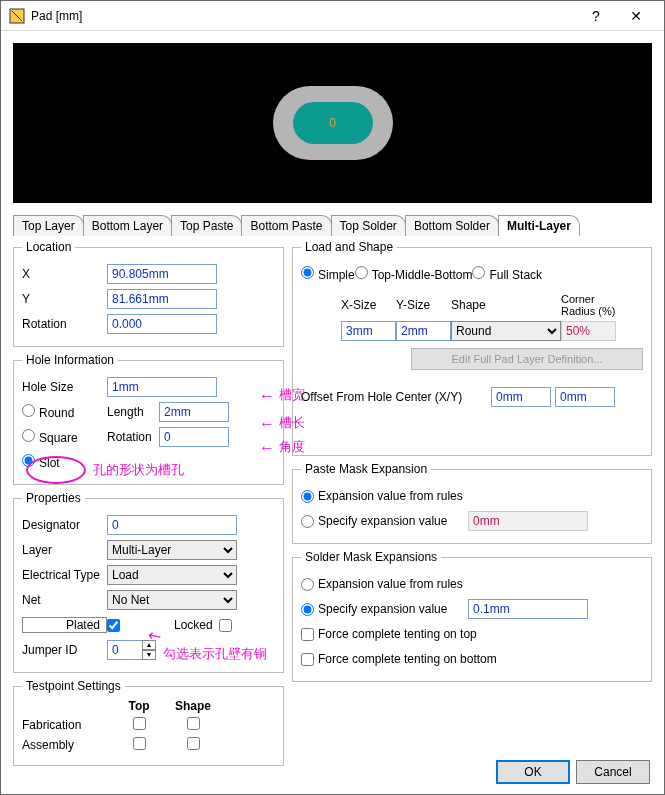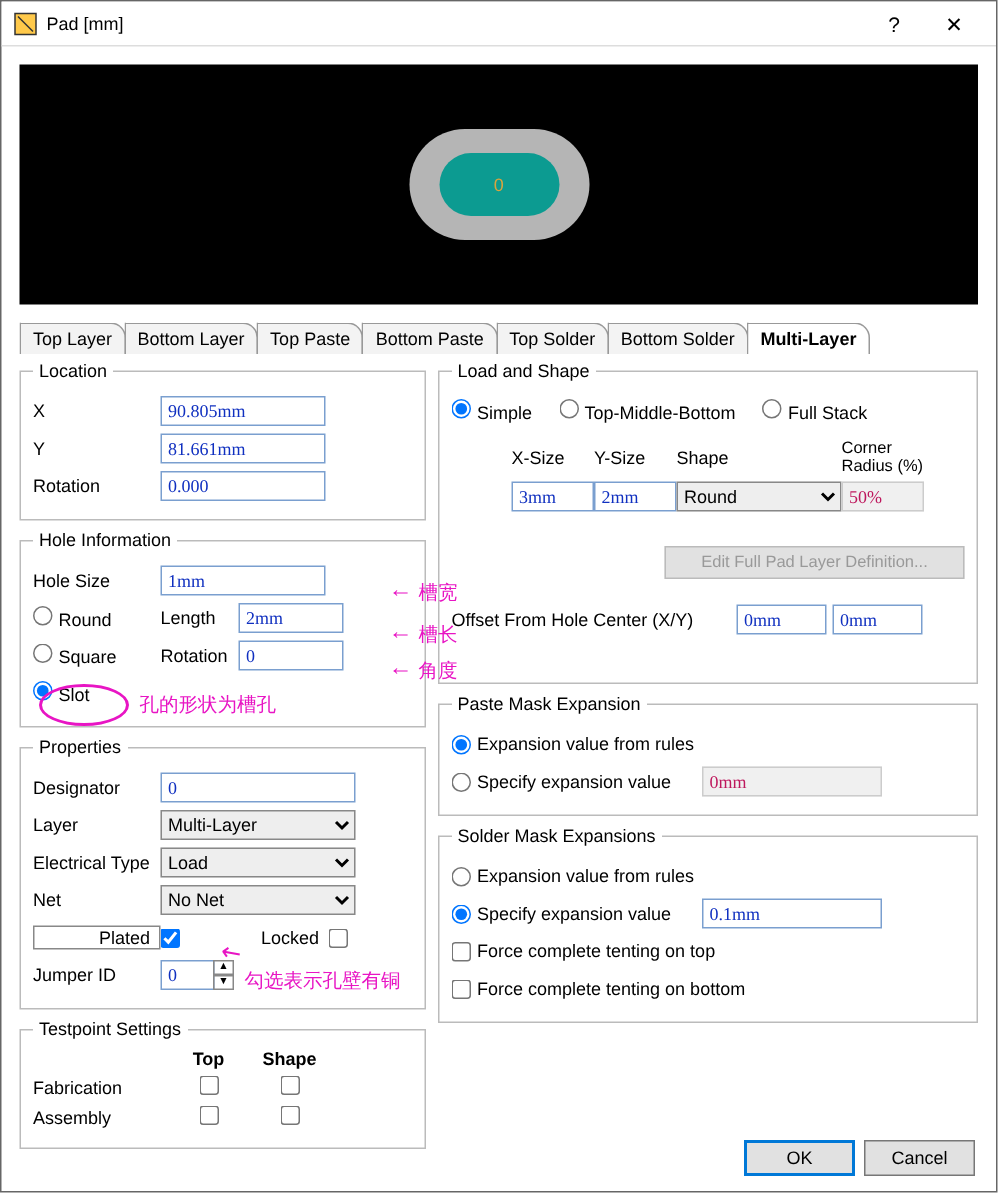--- a/index.html
+++ b/index.html
@@ -14,33 +14,33 @@
 .tabs { margin:0 12px; display:flex; font-size:11px; }
 .tab { padding:3px 8px; background:#f3f3f3; border:1px solid #999; border-bottom:none; border-radius:0 10px 0 0; margin-right:-1px; cursor:pointer; }
 .tab.active { background:#fff; font-weight:bold; position:relative; z-index:2; }
 .content { margin:4px 12px 10px 12px; display:flex; gap:8px; }
 .col-l { width:271px; }
 .col-r { flex:1; }
 fieldset { border:1px solid #bbb; padding:6px 8px 8px 8px; margin-bottom:6px; }
 legend { font-size:12px; padding:0 4px; }
 .row { display:flex; align-items:center; margin:3px 0; min-height:22px; }
 .lbl { width:85px; }
-input.text { border:1px solid #7a9fcf; height:20px; padding:1px 4px; background:#fff; color:#1030c0;font-family:Liberation Serif, serif; }
+input.text { border:1px solid #7a9fcf; height:20px; padding:1px 4px; background:#fff; color:#1030c0; }
 input.text.dis { background:#f0f0f0; color:#be185d; border-color:#ccc; }
 .w110 { width:110px; }
 .w55 { width:55px; }
 .w60 { width:60px; }
 select { border:1px solid #888; height:20px; background:#eee; width:130px; }
 .radio,.chk { margin-right:4px; }
 .annot { position:absolute; color:#e815c4; font-size:13px; pointer-events:none; }
 .circle-annot { position:absolute; border:2px solid #e815c4; border-radius:50%; pointer-events:none; }
 .btn-bar { position:absolute; bottom:10px; right:14px; display:flex; gap:6px; }
 .btn-push { width:74px; height:24px; border:1px solid #777; background:#e1e1e1; cursor:pointer; }
 .btn-push.prim { border:2px solid #0078d7; }
-.edit-full { width:200px; height:22px; background:#e1e1e1; border:1px solid #bbb; color:#999; font-size:11px; display:flex; align-items:center; justify-content:center; margin:22px 0 6px auto; }
+.edit-full { width:232px; height:22px; background:#e1e1e1; border:1px solid #bbb; color:#999; font-size:11px; display:flex; align-items:center; justify-content:center; margin:6px 0 6px auto; }
 .tp-head { display:flex; }
 .tp-head span { width:54px; text-align:center; font-weight:bold; }
 .tp-row { display:flex; align-items:center; margin:4px 0; }
 .tp-row .lbl { width:90px; }
 .tp-row .cell { width:54px; text-align:center; }
 .arrow { position:absolute; color:#e815c4; font-size:16px; line-height:1; }
 </style>
 </head>
 <body>
 
@@ -163,21 +163,21 @@
           <span class="lbl">Assembly</span>
           <span class="cell"><input type="checkbox" style=""></span>
           <span class="cell"><input type="checkbox" style=""></span>
         </div>
     </fieldset>
   </div>
 
   <div class="col-r">
     <fieldset style="height:216px">
       <legend>Load and Shape</legend>
-      <div class="row" style="gap:18px">
+      <div class="row" style="">
         <label><input type="radio" class="radio" checked="" style=""><span>Simple</span></label>
         <label><input type="radio" class="radio" style=""><span>Top-Middle-Bottom</span></label>
         <label><input type="radio" class="radio" style=""><span>Full Stack</span></label>
       </div>
       <div class="row" style="margin-top:8px;padding-left:40px">
         <span class="w55">X-Size</span>
         <span class="w55">Y-Size</span>
         <span style="width:110px">Shape</span>
         <span class="w60" style="font-size:11px;line-height:1.1">Corner Radius (%)</span>
       </div>

